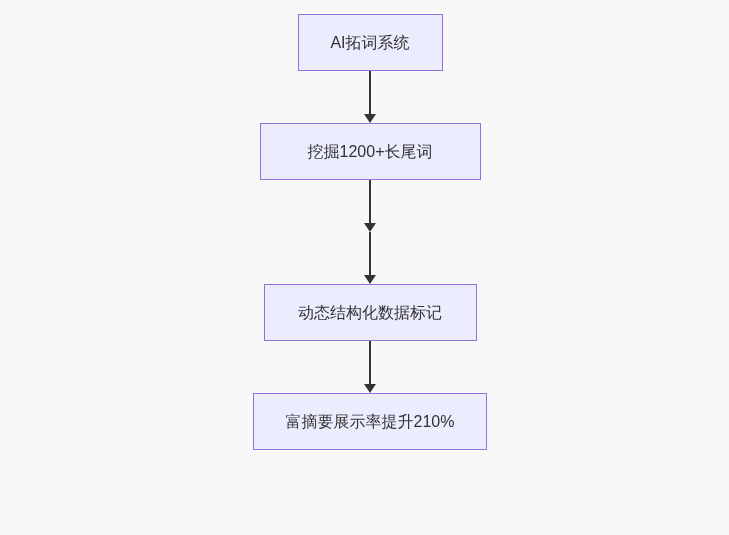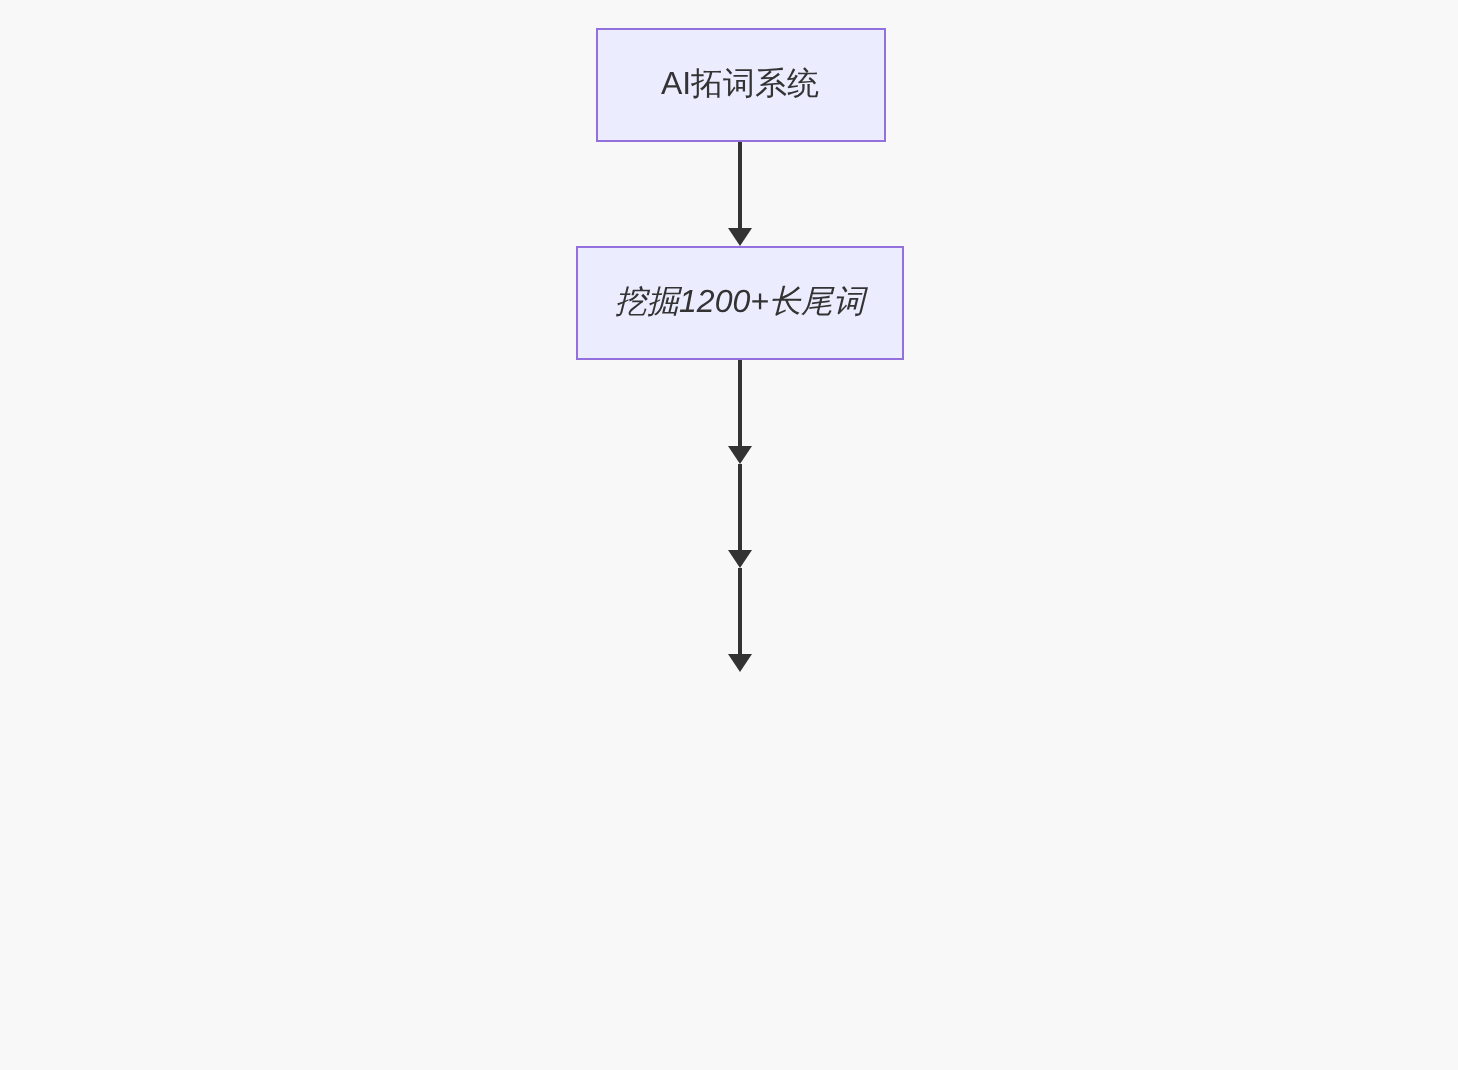--- a/index.html
+++ b/index.html
@@ -39,21 +39,21 @@
     border: 1.5px solid var(--node-border);
     display: flex;
     align-items: center;
     justify-content: center;
     color: var(--text);
     font-size: 16px;
     line-height: 1;
     white-space: nowrap;
   }
   .w1 { width: 145px; }
-  .w2 { width: 164px; font-style: italic; }
+  .w2 { width: 221px; }
   .w3 { width: 221px; }
   .w4 { width: 213px; }
   .w5 { width: 234px; }
   .arrow {
     height: 52px;
     display: flex;
     flex-direction: column;
     align-items: center;
   }
   .arrow-line {
@@ -92,21 +92,27 @@
       <div class="arrow-line"></div>
       <div class="arrow-head"></div>
     </div>
 
 
     <div class="arrow">
       <div class="arrow-line"></div>
       <div class="arrow-head"></div>
     </div>
 
+    <div class="node w4">
+      <span>动态结构化数据标记</span>
+    </div>
 
     <div class="arrow">
       <div class="arrow-line"></div>
       <div class="arrow-head"></div>
     </div>
 
+    <div class="node w5">
+      <span>富摘要展示率提升210%</span>
+    </div>
 
   </div>
 </div>
 
 </body></html>

